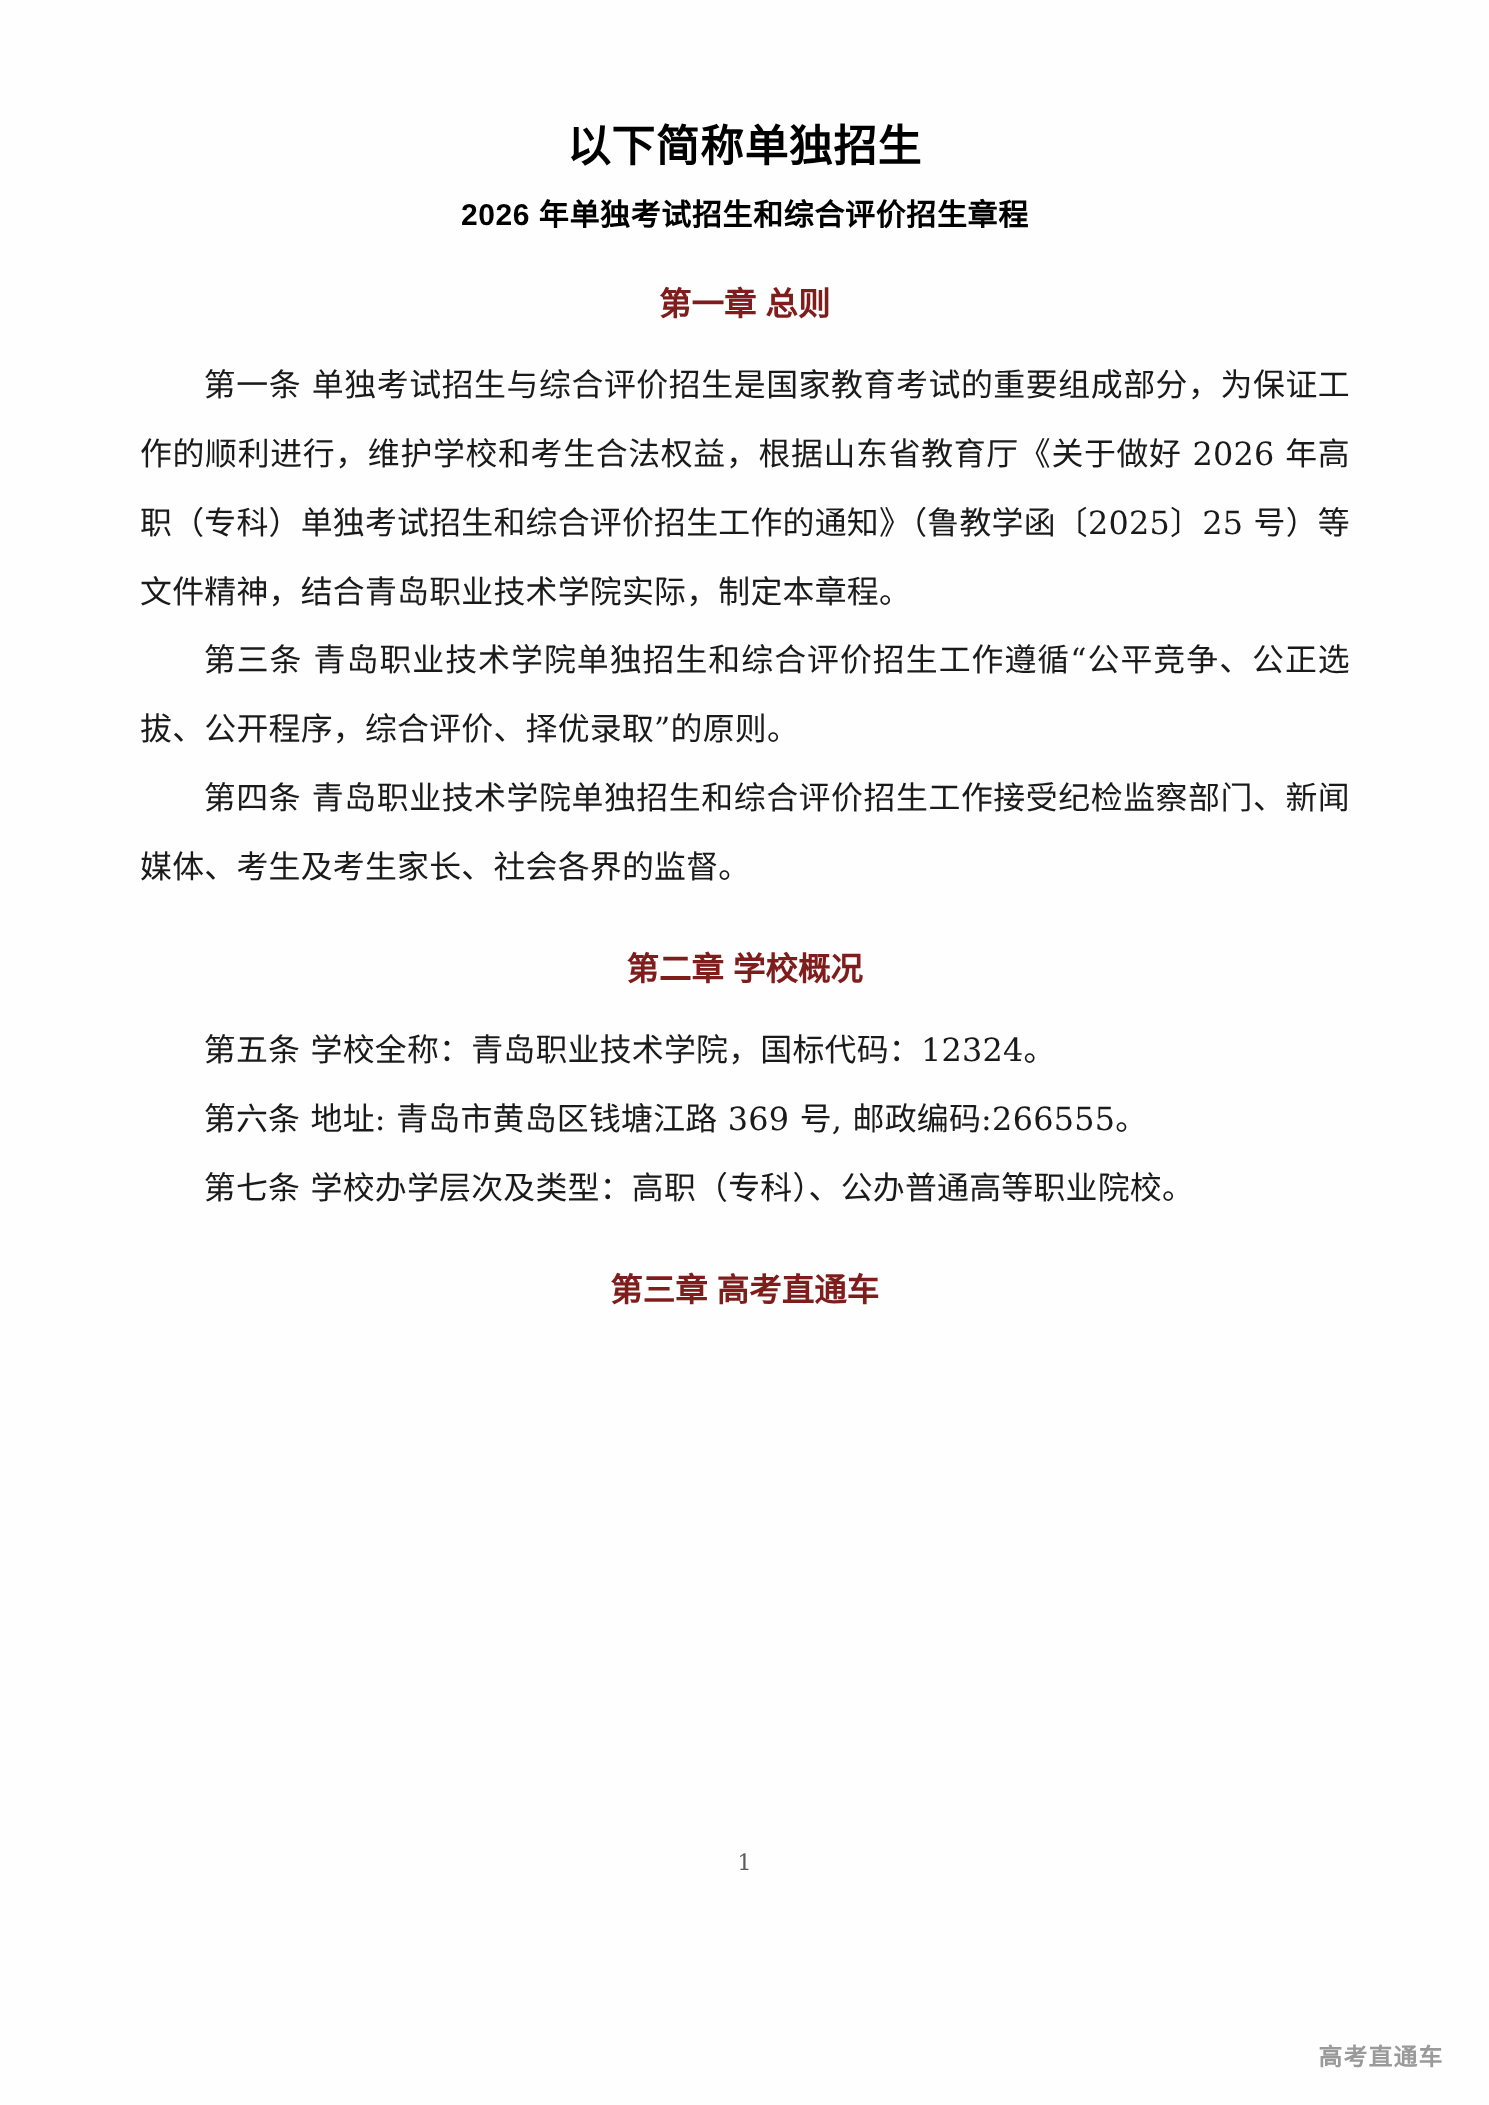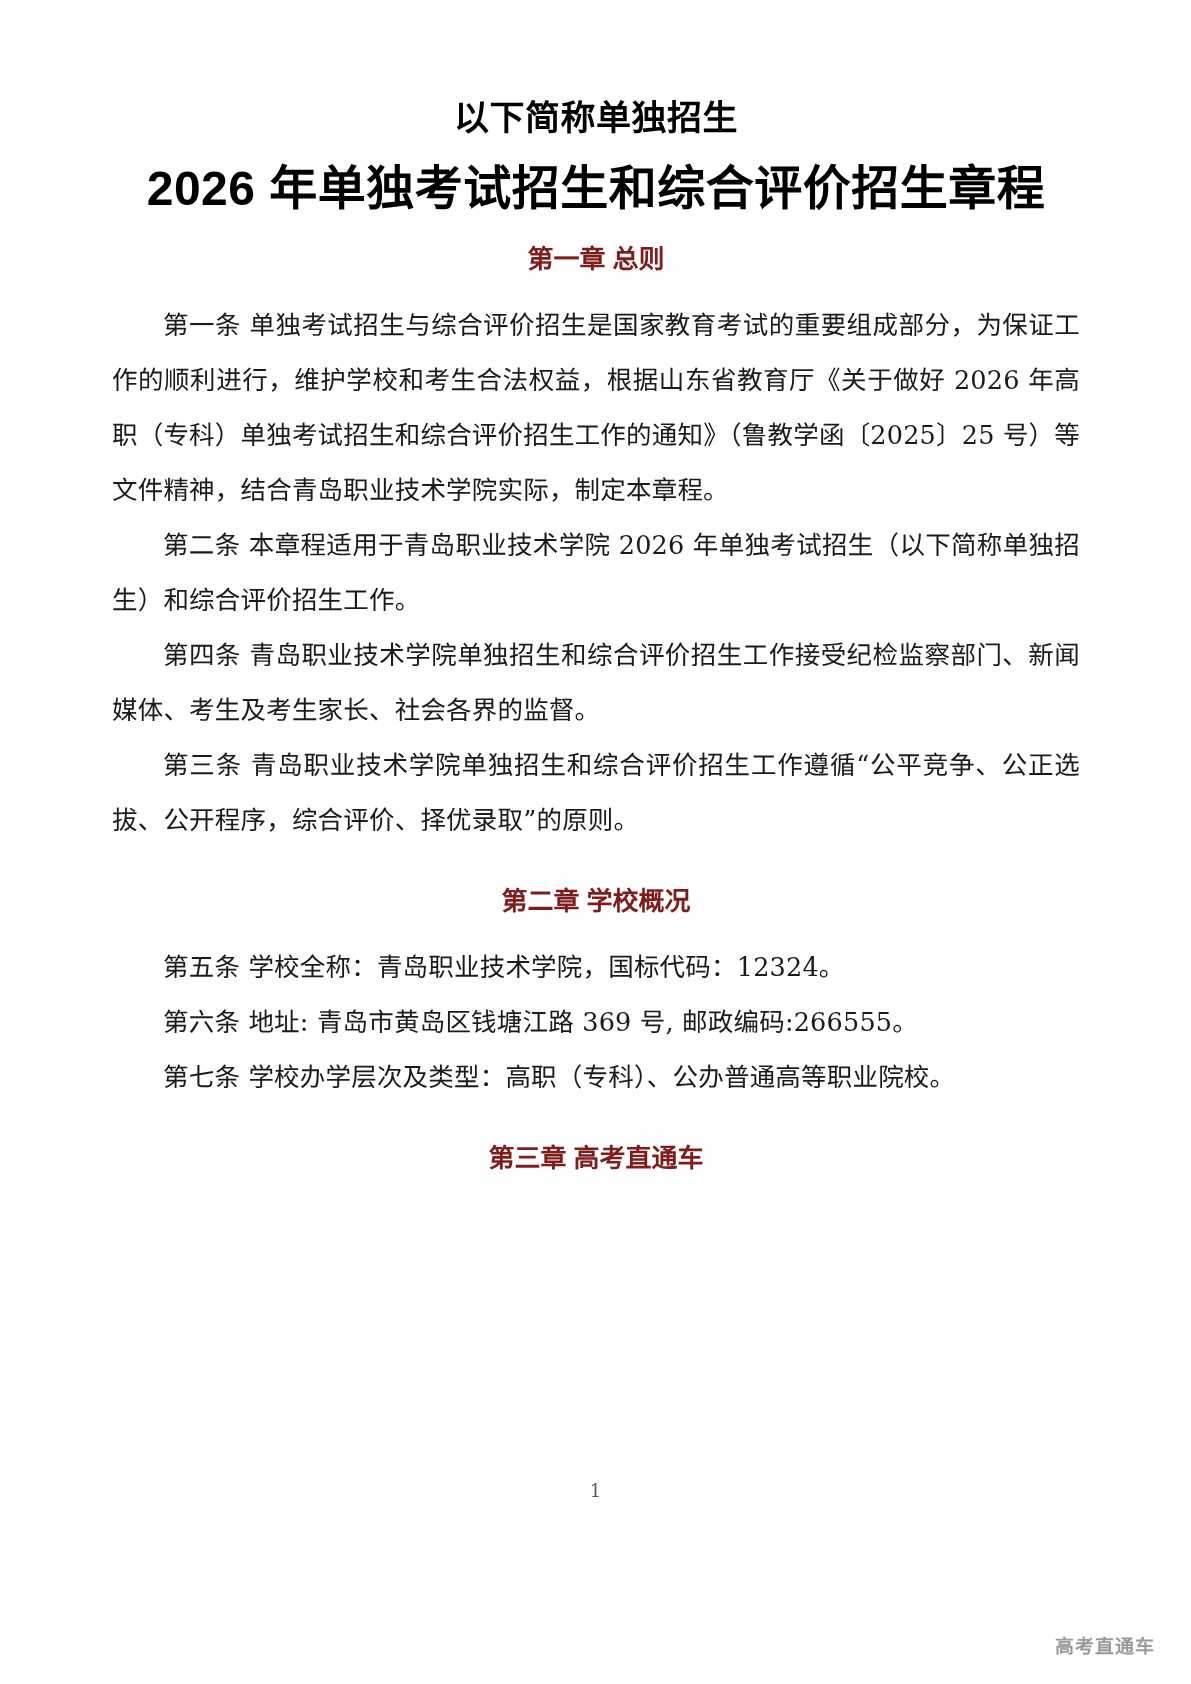--- a/index.html
+++ b/index.html
@@ -38,23 +38,23 @@
     font-weight: bold;
     color: #000;
     letter-spacing: 0.5px;
   }
   .doc-title-line-1 {
     font-size: 35px;
     line-height: 52px;
     margin: 0;
   }
   .doc-title-line-2 {
-    font-size: 48px;
+    font-size: 24px;
     line-height: 58px;
-    margin: 16px 0 4px 0;
+    margin: 0 0 4px 0;
   }
 
   
   .chapter-heading {
     text-align: center;
     font-family: "Liberation Sans", "DejaVu Sans", sans-serif;
     font-weight: bold;
     font-size: 26px;
     line-height: 54px;
     color: #7f1d1d;
@@ -107,23 +107,22 @@
 
 <div class="page">
   <div class="page-body">
 
     <h1 class="doc-title doc-title-line-1">以下简称单独招生</h1>
     <h1 class="doc-title doc-title-line-2">2026 年单独考试招生和综合评价招生章程</h1>
 
     <h2 class="chapter-heading">第一章 总则</h2>
 
     <p class="article">第一条 单独考试招生与综合评价招生是国家教育考试的重要组成部分，为保证工作的顺利进行，维护学校和考生合法权益，根据山东省教育厅《关于做好 2026 年高职（专科）单独考试招生和综合评价招生工作的通知》（鲁教学函〔2025〕25 号）等文件精神，结合青岛职业技术学院实际，制定本章程。</p>
-    <p class="article">第二条 本章程适用于青岛职业技术学院 2026 年单独考试招生（以下简称单独招生）和综合评价招生工作。</p>
+    <p class="article">第三条 青岛职业技术学院单独招生和综合评价招生工作遵循“公平竞争、公正选拔、公开程序，综合评价、择优录取”的原则。</p>
     <p class="article">第四条 青岛职业技术学院单独招生和综合评价招生工作接受纪检监察部门、新闻媒体、考生及考生家长、社会各界的监督。</p>
-    <p class="article">第三条 青岛职业技术学院单独招生和综合评价招生工作遵循“公平竞争、公正选拔、公开程序，综合评价、择优录取”的原则。</p>
 
     <h2 class="chapter-heading tight-top">第二章 学校概况</h2>
 
     <p class="article no-justify">第五条 学校全称：青岛职业技术学院，国标代码：12324。</p>
     <p class="article no-justify">第六条 地址: 青岛市黄岛区钱塘江路 369 号, 邮政编码:266555。</p>
     <p class="article">第七条 学校办学层次及类型：高职（专科）、公办普通高等职业院校。</p>
 
     <h2 class="chapter-heading tight-top">第三章 高考直通车</h2>
 
   </div>

